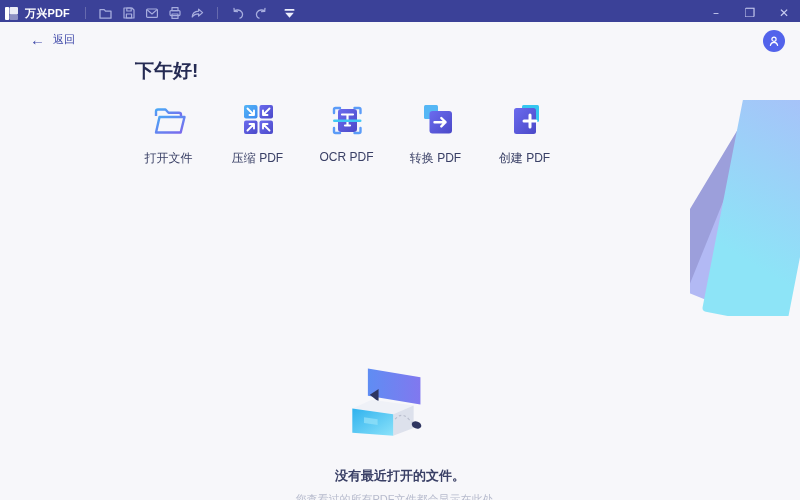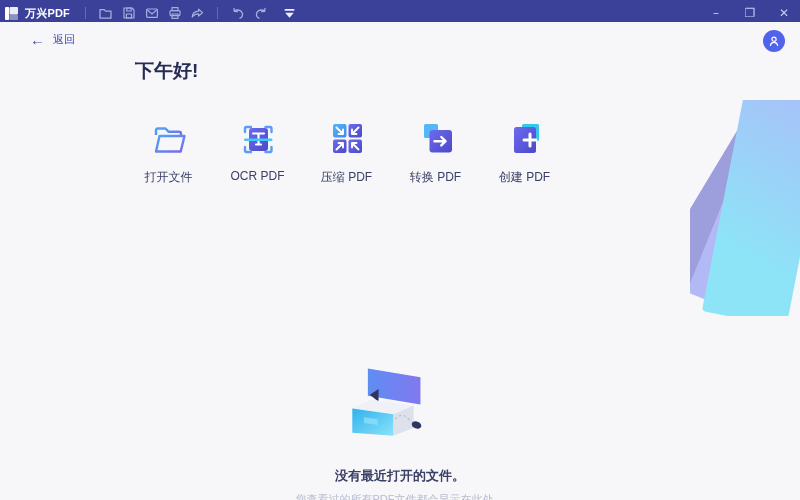--- a/index.html
+++ b/index.html
@@ -21,21 +21,21 @@
   .content { position:relative; height:478px; background:#F7F7FA; overflow:hidden; }
 
   .back-btn { position:absolute; left:30px; top:10px; display:flex; align-items:center; gap:8px; background:none; border:none; cursor:pointer; color:#3D47A8; font-size:12px; }
   .back-btn .arrow { font-size:15px; line-height:1; color:#3D47A8; }
   .back-label { color:#3D47A8; font-size:11px; }
 
   .avatar { position:absolute; right:15px; top:8px; width:22px; height:22px; border-radius:50%; background:#5263EB; display:flex; align-items:center; justify-content:center; cursor:pointer; }
 
   .greeting { position:absolute; left:135px; top:36px; font-size:19px; font-weight:bold; color:#252B53; }
 
-  .actions-grid { position:absolute; left:124px; top:98px; display:grid; grid-template-columns:repeat(6,89px); row-gap:26px; z-index:2; }
+  .actions-grid { position:absolute; left:124px; top:79px; display:grid; grid-template-columns:repeat(6,89px); row-gap:26px; z-index:2; }
   .action-item { display:flex; flex-direction:column; align-items:center; cursor:pointer; }
   .action-item .a-icon { width:40px; height:40px; }
   .action-item .a-label { margin-top:9px; font-size:12px; color:#3A4066; white-space:nowrap; }
 
   
   .empty-state { position:absolute; left:0; right:0; top:338px; text-align:center; z-index:2; }
   .empty-illustration { width:146px; height:94px; display:inline-block; }
   .empty-title { margin-top:9px; font-size:13px; font-weight:bold; color:#3A4066;text-align:center; }
   .empty-subtitle { margin-top:7px; font-size:11px; color:#B7BBCD; }
 
@@ -169,47 +169,47 @@
     <div class="action-item">
       <span class="a-icon">
         <svg viewBox="0 0 40 40" fill="none">
             <path d="M7 15 V10.5 a2 2 0 0 1 2-2 h7.5 l3 3.2 H30 a2 2 0 0 1 2 2 V16" stroke="url(#gBluePurple)" stroke-width="2.4" stroke-linejoin="round"></path>
             <path d="M7 31.5 L10.5 16 h25 l-3.8 15.5 z" stroke="url(#gBluePurple)" stroke-width="2.4" stroke-linejoin="round"></path>
           </svg>
       </span>
       <span class="a-label">打开文件</span>
     </div>
 
-
-    <div class="action-item">
-      <span class="a-icon">
-        <svg viewBox="0 0 40 40" fill="none">
-          <rect x="11" y="8" width="19" height="23" rx="3" fill="url(#gPurple)"></rect>
-          <path d="M15 13.5 h11 M20.5 13.5 v11 M18 24.5 h5" stroke="#fff" stroke-width="2.2" stroke-linecap="round"></path>
-          <path d="M7 12 v-3.5 a1.5 1.5 0 0 1 1.5-1.5 H13 M27.5 7 h4.5 a1.5 1.5 0 0 1 1.5 1.5 V12 M33.5 27 v3.5 a1.5 1.5 0 0 1-1.5 1.5 H27.5 M13 32 H8.5 A1.5 1.5 0 0 1 7 30.5 V27" stroke="#5B9CF8" stroke-width="2.4" stroke-linecap="round"></path>
-          <rect x="6" y="18.5" width="28.5" height="2.6" rx="1.3" fill="#41C8F5"></rect>
-        </svg>
-      </span>
-      <span class="a-label">OCR PDF</span>
-    </div>
 
     <div class="action-item">
       <span class="a-icon">
         <svg viewBox="0 0 40 40">
           <rect x="6" y="4" width="13.5" height="13.5" rx="2" fill="url(#gBlue)"></rect>
             <path d="M9.5 7.5 L16 14 M16 14 v-4.5 M16 14 h-4.5" stroke="#fff" stroke-width="1.9" stroke-linecap="round"></path>
           <rect x="21.5" y="4" width="13.5" height="13.5" rx="2" fill="url(#gPurple)"></rect>
             <path d="M31.5 7.5 L25 14 M25 14 v-4.5 M25 14 h4.5" stroke="#fff" stroke-width="1.9" stroke-linecap="round"></path>
           <rect x="6" y="19.5" width="13.5" height="13.5" rx="2" fill="url(#gPurple)"></rect>
             <path d="M9.5 29.5 L16 23 M16 23 v4.5 M16 23 h-4.5" stroke="#fff" stroke-width="1.9" stroke-linecap="round"></path>
           <rect x="21.5" y="19.5" width="13.5" height="13.5" rx="2" fill="url(#gPurple)"></rect>
             <path d="M31.5 29.5 L25 23 M25 23 v4.5 M25 23 h4.5" stroke="#fff" stroke-width="1.9" stroke-linecap="round"></path>
         </svg>
       </span>
       <span class="a-label">压缩 PDF</span>
+    </div>
+
+    <div class="action-item">
+      <span class="a-icon">
+        <svg viewBox="0 0 40 40" fill="none">
+          <rect x="11" y="8" width="19" height="23" rx="3" fill="url(#gPurple)"></rect>
+          <path d="M15 13.5 h11 M20.5 13.5 v11 M18 24.5 h5" stroke="#fff" stroke-width="2.2" stroke-linecap="round"></path>
+          <path d="M7 12 v-3.5 a1.5 1.5 0 0 1 1.5-1.5 H13 M27.5 7 h4.5 a1.5 1.5 0 0 1 1.5 1.5 V12 M33.5 27 v3.5 a1.5 1.5 0 0 1-1.5 1.5 H27.5 M13 32 H8.5 A1.5 1.5 0 0 1 7 30.5 V27" stroke="#5B9CF8" stroke-width="2.4" stroke-linecap="round"></path>
+          <rect x="6" y="18.5" width="28.5" height="2.6" rx="1.3" fill="#41C8F5"></rect>
+        </svg>
+      </span>
+      <span class="a-label">OCR PDF</span>
     </div>
 
     <div class="action-item">
       <span class="a-icon">
         <svg viewBox="0 0 40 40">
             <rect x="8" y="4" width="14" height="14" rx="1.5" fill="#55B7F5"></rect>
             <rect x="13.5" y="10" width="22.5" height="22.5" rx="3" fill="url(#gPurple)"></rect>
             <path d="M18.5 21.2 h11 M29.5 21.2 l-4.2-4.2 M29.5 21.2 l-4.2 4.2" stroke="#fff" stroke-width="2.4" stroke-linecap="round" stroke-linejoin="round"></path>
           </svg>
       </span>

